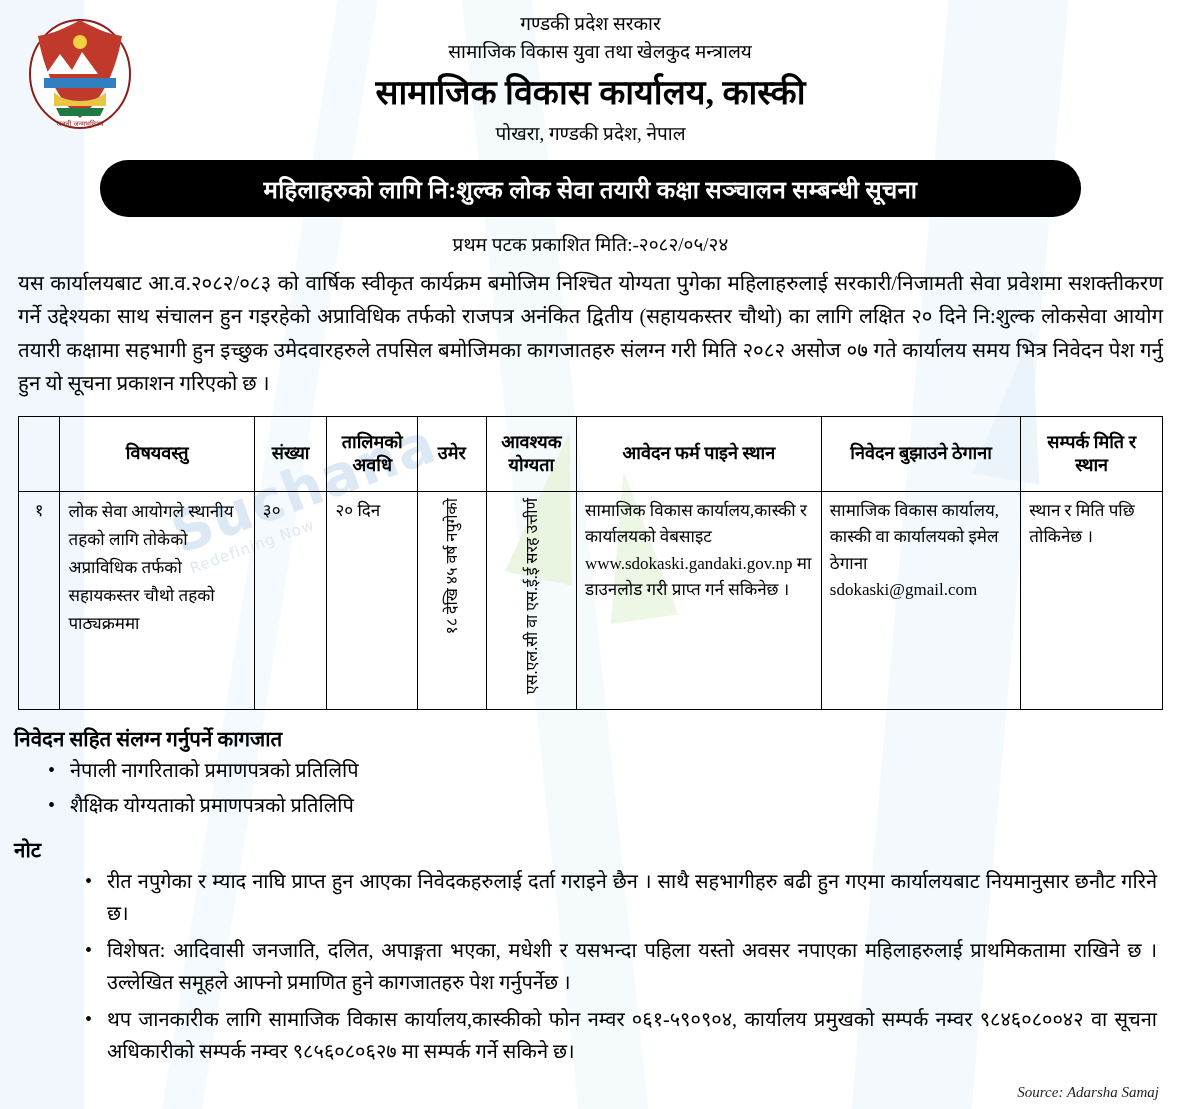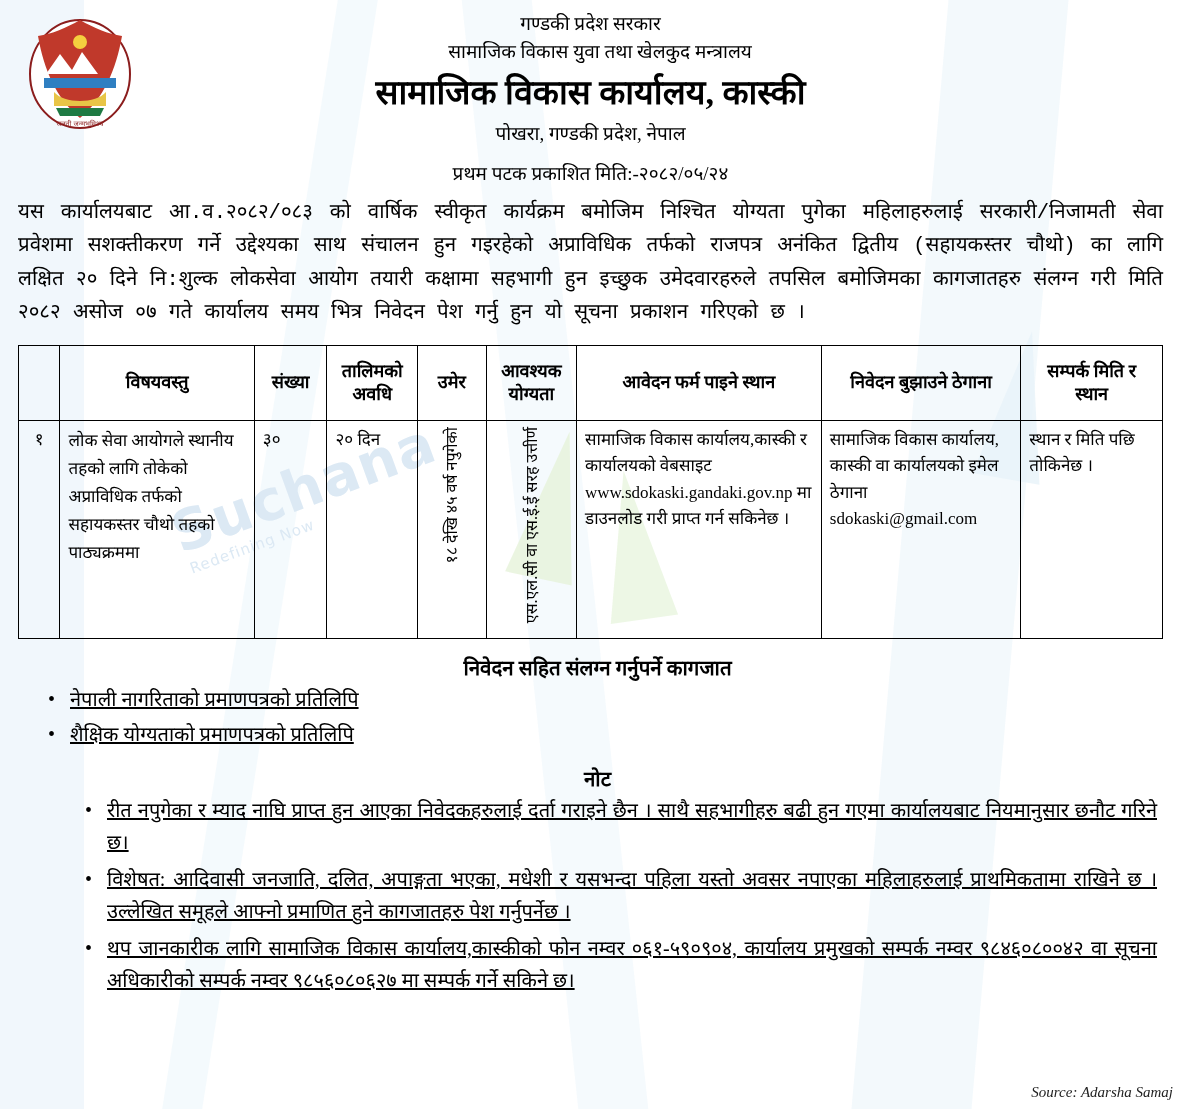--- a/index.html
+++ b/index.html
@@ -126,21 +126,20 @@
     font-size: 19px;
     margin-top: 14px;
   }
 
   
   .body-para {
     margin: 10px 18px 0 18px;
     font-size: 20.5px;
     line-height: 1.62;
     text-align: justify;
-    font-family: Liberation Mono, monospace;
   }
 
   
   table.notice-table {
     margin: 16px 18px 0 18px;
     width: calc(100% - 36px);
     border-collapse: collapse;
     font-size: 17px;
   }
   table.notice-table th,
@@ -170,27 +169,25 @@
     margin: 0 auto;
     display: inline-block;
   }
   .vert-cell { text-align: center; height: 205px; }
 
   
   .section-head {
     font-size: 20.5px;
     font-weight: bold;
     margin: 14px 0 2px 14px;
-    text-align: center;
   }
   ul.doc-list, ul.note-list {
     margin: 2px 0 0 0;
     padding-left: 70px;
     list-style: none;
-    text-decoration: underline;
   }
   ul.doc-list li, ul.note-list li {
     position: relative;
     font-size: 20px;
     line-height: 1.6;
     margin-bottom: 3px;
     text-align: justify;
     padding-right: 24px;
   }
   ul.doc-list li::before, ul.note-list li::before {
@@ -203,21 +200,21 @@
   ul.note-list li { margin-bottom: 5px; margin-left: 37px; }
 
   .sign {
     text-align: right;
     font-size: 21px;
     font-weight: bold;
     margin: 14px 60px 0 0;
   }
   .source {
     position: absolute;
-    right: 8px;
+    right: 22px;
     bottom: 8px;
     font-size: 15px;
     font-style: italic;
     font-family: "Liberation Serif", serif;
     color: #222222;
   }
 </style>
 </head>
 <body>
 
@@ -252,20 +249,23 @@
       </svg>
     </div>
 
     <div class="header-text">
       <div class="gov-line1">गण्डकी प्रदेश सरकार</div>
       <div class="gov-line2">सामाजिक विकास युवा तथा खेलकुद मन्त्रालय</div>
       <div class="office-title">सामाजिक विकास कार्यालय, कास्की</div>
       <div class="office-address">पोखरा, गण्डकी प्रदेश, नेपाल</div>
     </div>
 
+    <div class="banner-wrap">
+      <div class="banner">महिलाहरुको लागि नि:शुल्क लोक सेवा तयारी कक्षा सञ्चालन सम्बन्धी सूचना</div>
+    </div>
 
     <div class="pub-date">प्रथम पटक प्रकाशित मिति:-२०८२/०५/२४</div>
 
     <div class="body-para">यस कार्यालयबाट आ.व.२०८२/०८३ को वार्षिक स्वीकृत कार्यक्रम बमोजिम निश्चित योग्यता पुगेका महिलाहरुलाई सरकारी/निजामती सेवा प्रवेशमा सशक्तीकरण गर्ने उद्देश्यका साथ संचालन हुन गइरहेको अप्राविधिक तर्फको राजपत्र अनंकित द्वितीय (सहायकस्तर चौथो) का लागि लक्षित २० दिने नि:शुल्क लोकसेवा आयोग तयारी कक्षामा सहभागी हुन इच्छुक उमेदवारहरुले तपसिल बमोजिमका कागजातहरु संलग्न गरी मिति २०८२ असोज ०७ गते कार्यालय समय भित्र निवेदन पेश गर्नु हुन यो सूचना प्रकाशन गरिएको छ ।</div>
 
     <table class="notice-table">
       <thead>
         <tr>
           <th style="width:30px;"></th>
           <th style="width:215px;">विषयवस्तु</th>

